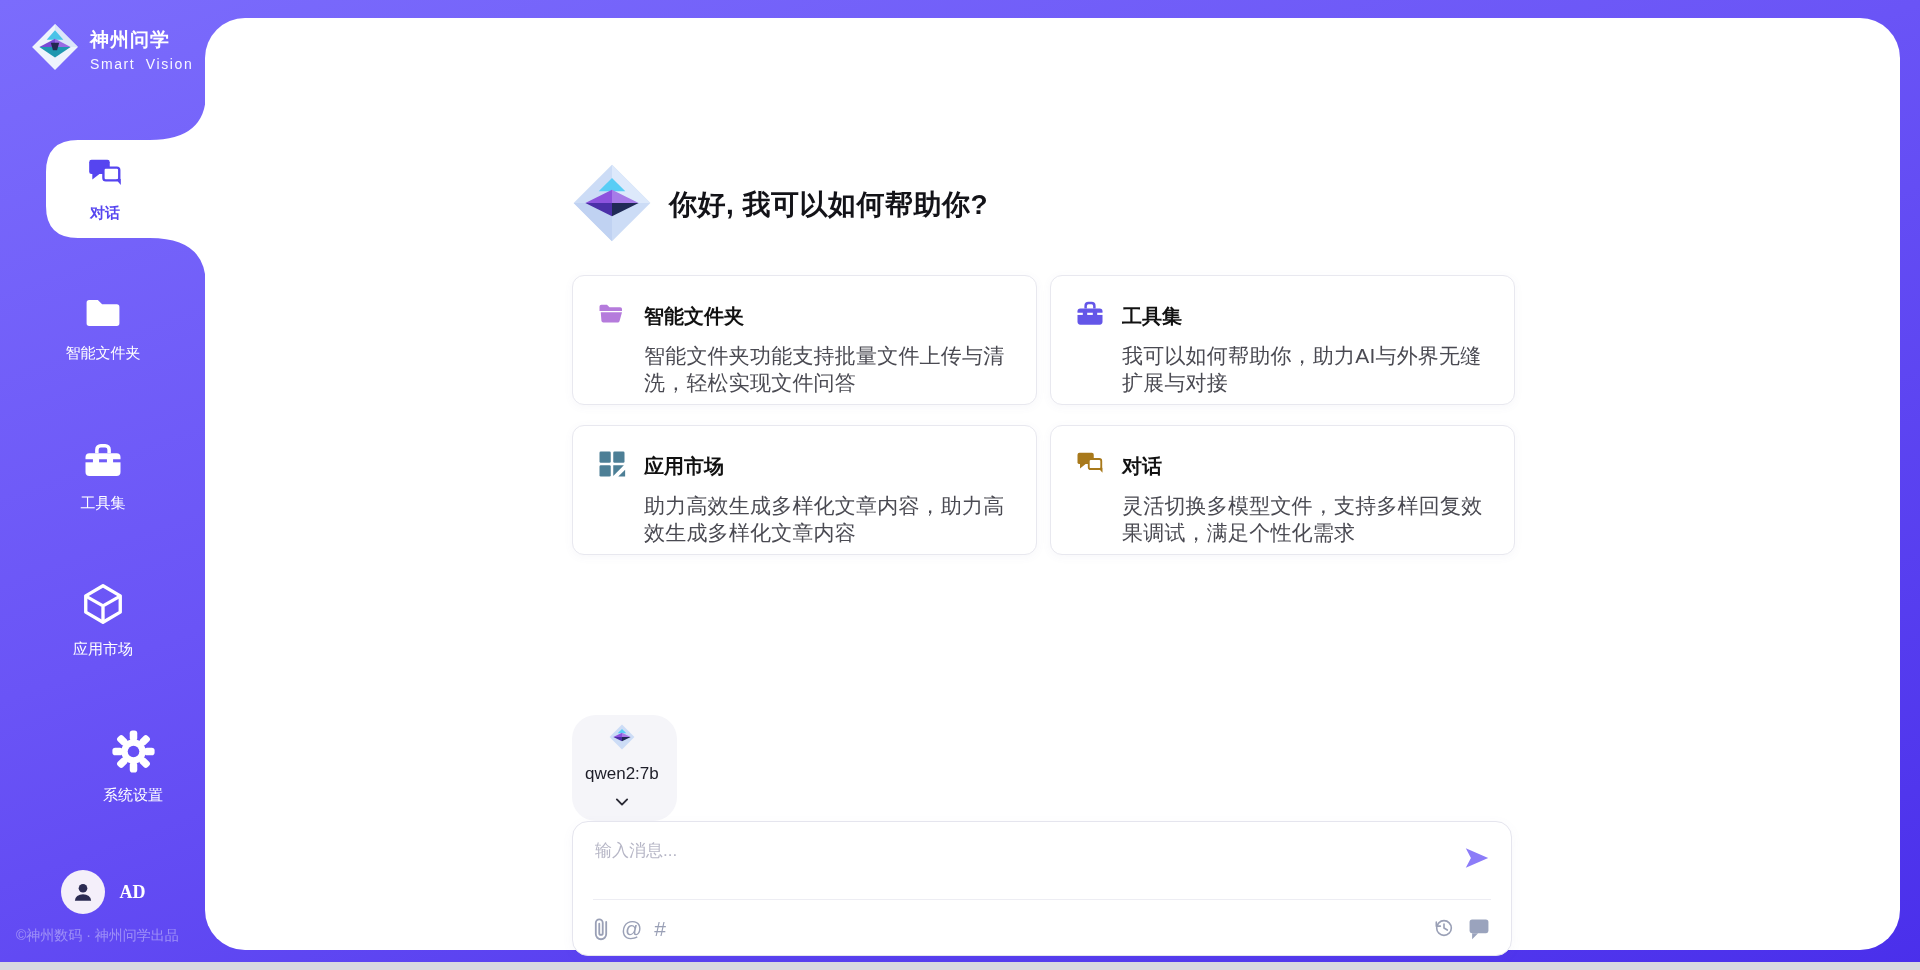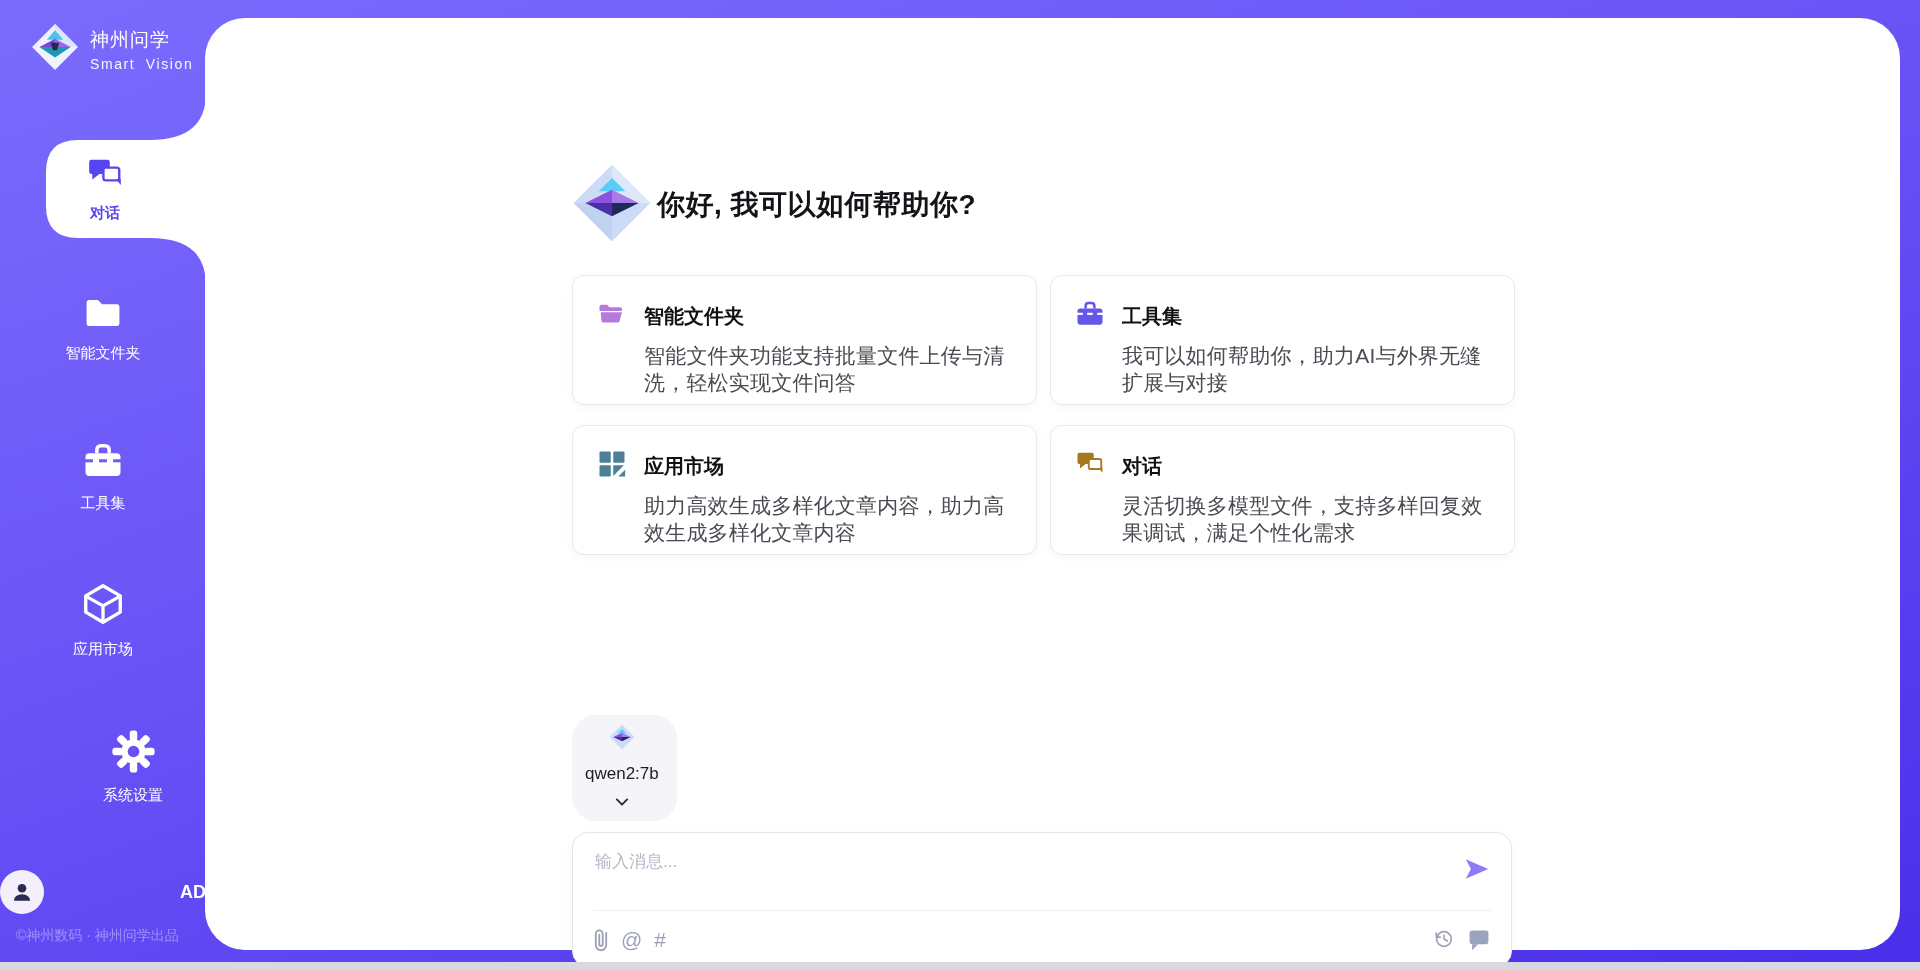--- a/index.html
+++ b/index.html
@@ -5,49 +5,49 @@
   * { margin:0; padding:0; box-sizing:border-box; }
   html,body { width:1920px; height:970px; overflow:hidden; }
   body {
     font-family:"Liberation Sans","DejaVu Sans",sans-serif;
     background:linear-gradient(160deg,#7b6cfc 0%,#6a54f6 42%,#4a2feb 100%);
     position:relative;
   }
   
   .sidebar { position:absolute; left:0; top:0; width:206px; height:100%; z-index:2; }
   .brand { position:absolute; left:30px; top:22px; display:flex; align-items:center; gap:10px; }
-  .brand-text .brand-name { color:#fff; font-size:19px; font-weight:400; letter-spacing:1px; }
+  .brand-text .brand-name { color:#fff; font-size:19px; font-weight:700; letter-spacing:1px; }
   .brand-text .brand-sub  { color:rgba(255,255,255,.95); font-size:14px; letter-spacing:1.6px; word-spacing:5px; margin-top:3px; }
   .nav-item { position:absolute; left:0; width:206px; display:flex; flex-direction:column; align-items:center; gap:8px; cursor:pointer; }
   .nav-item .nav-label { color:#fff; font-size:15px; font-weight:500; }
   .n1 { top:294px; } .n2 { top:440px; } .n3 { top:580px; } .n4 { top:729px;margin-left:30px; }
   .tab-svg { position:absolute; left:44px; top:93px; }
   .tab-content { position:absolute; left:46px; top:140px; width:118px; height:98px;
     display:flex; flex-direction:column; align-items:center; justify-content:center; gap:7px; cursor:pointer; }
   .tab-content .nav-label { color:#5645f0; font-size:15px; font-weight:600; }
-  .user-row { position:absolute; top:870px; left:0; width:206px; display:flex; align-items:center; justify-content:space-between; gap:15px; cursor:pointer; }
+  .user-row { position:absolute; top:870px; left:0; width:206px; display:flex; align-items:center; justify-content:center; gap:15px; cursor:pointer;font-family:Liberation Serif, serif; }
   .avatar { width:44px; height:44px; border-radius:50%; background:#f4effa; display:flex; align-items:center; justify-content:center; }
   .user-name { color:#fff; font-size:18px; font-weight:600; }
   .side-footer { position:absolute; left:16px; top:927px; color:rgba(255,255,255,.38); font-size:14px; }
   
   .panel { position:absolute; left:205px; top:18px; width:1695px; height:932px;
     background:#fff; border-radius:40px; z-index:1; }
   .content { width:943px; margin-left:367px; padding-top:147px; }
-  .greet { display:flex; align-items:center; gap:5px; height:80px; }
+  .greet { display:flex; align-items:center; gap:17px; height:80px; }
   .greet-title { font-size:28px; font-weight:800; color:#131318; letter-spacing:.5px; }
   .cards { margin-top:30px; display:grid; grid-template-columns:1fr 1fr; gap:20px 13px; }
   .card { height:130px; background:#fff; border:1px solid #e8e8ef; border-radius:12px;
     padding:23px 24px 0 24px; box-shadow:0 2px 10px rgba(100,100,150,.05); cursor:pointer; }
   .card-head { display:flex; align-items:center; gap:17px; }
   .card-title { font-size:20px; font-weight:800; color:#111; }
   .card-desc { margin-left:47px; margin-top:9px; font-size:21px; line-height:27px; color:#4a4a52; letter-spacing:.2px; }
   .model-pill { margin-top:160px; display:inline-flex; align-items:center; gap:10px;
     background:#f5f5f9; border-radius:24px; padding:9px 18px 9px 13px; cursor:pointer;flex-direction:column; }
   .model-name { font-size:17px; color:#1d1d28; font-weight:500; }
-  .composer { position:relative; margin-top:11px; width:940px; height:135px;
+  .composer { position:relative; margin-top:0; width:940px; height:135px;
     border:1px solid #e5e5ee; border-radius:16px; background:#fff; box-shadow:0 3px 12px rgba(120,120,170,.05); }
   .composer textarea { position:absolute; left:22px; top:17px; width:860px; height:52px;
     border:none; outline:none; resize:none; background:transparent; font-size:17px; color:#333;
     font-family:"Liberation Sans","DejaVu Sans",sans-serif; }
   .composer textarea::placeholder { color:#b6b6c6; }
   .send-btn { position:absolute; right:20px; top:21px; cursor:pointer; }
   .comp-divider { position:absolute; left:20px; right:20px; top:77px; height:1px; background:#ededf3; }
   .comp-row { position:absolute; left:20px; right:20px; top:88px; height:36px;
     display:flex; align-items:center; justify-content:space-between; }
   .comp-left, .comp-right { display:flex; align-items:center; gap:12px; }

